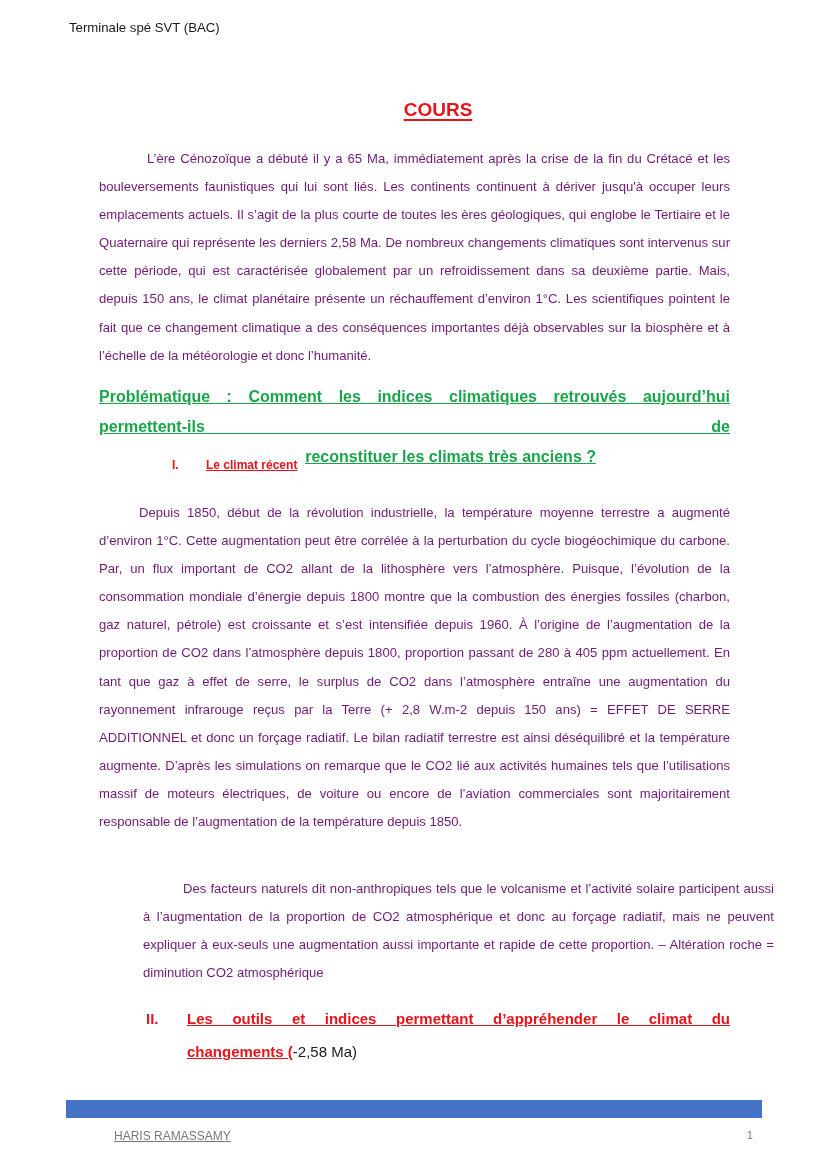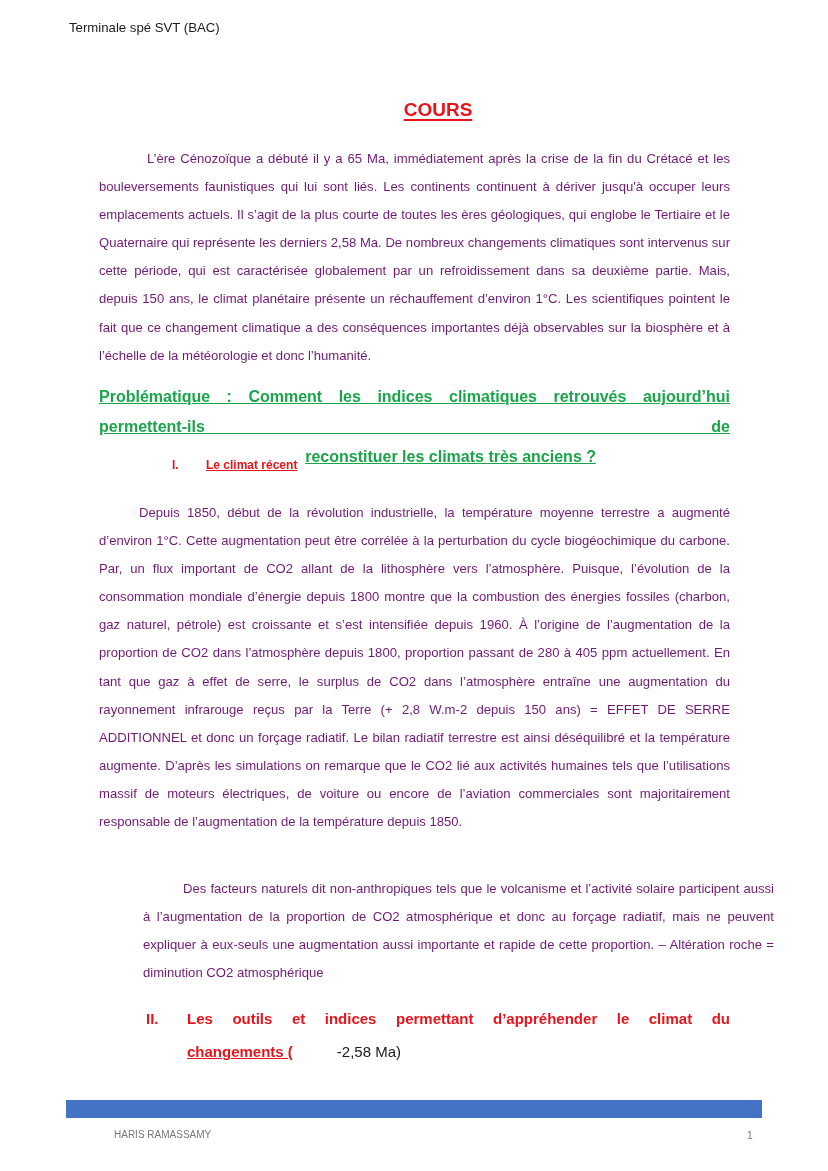--- a/index.html
+++ b/index.html
@@ -20,25 +20,25 @@
     .problem .l2 { display: block; text-align: right; padding-right: 134px; text-decoration: underline; }
     .sec1 { position: absolute; left: 153px; top: 458px; font-size: 12px; font-weight: bold; color: #e8141c; margin-left: 19px; }
     .sec1 .num { display: inline-block; width: 34px; }
     .sec1 .t { text-decoration: underline; }
     .p2 { top: 499px; }
     .p3 { top: 875px; margin-left: 44px; }
     .sec2 { position: absolute; left: 146px; width: 584px; top: 1002px; font-size: 15px; line-height: 33px;
             font-weight: bold; color: #e8141c; }
     .sec2 .num { position: absolute; left: 0; top: 0; }
     .sec2 .body { margin-left: 41px; }
-    .sec2 .line1 { display: block; text-align: justify; text-align-last: justify; }
+    .sec2 .line1 { display: block; text-align: justify; text-align-last: justify; text-decoration: underline; }
     .sec2 .u { text-decoration: underline; }
-    .sec2 .plain { font-weight: normal; color: #1a1a1a; text-decoration: none; margin-left: 44px; }
+    .sec2 .plain { font-weight: normal; color: #1a1a1a; text-decoration: none; }
     .footer-bar { position: absolute; left: 66px; top: 1100px; width: 696px; height: 18px; background: #4472c4; }
-    .footer-name { position: absolute; left: 114px; top: 1129px; font-size: 10px; color: #777777; }
+    .footer-name { position: absolute; left: 114px; top: 1129px; font-size: 12px; color: #777777; text-decoration: underline; }
     .footer-page { position: absolute; left: 747px; top: 1129px; font-size: 10.5px; color: #777777; }
   </style>
 </head>
 <body>
 
 <div class="header">
   <div>Terminale spé SVT (BAC)</div>
 </div>
 
 <div class="title">COURS</div>

